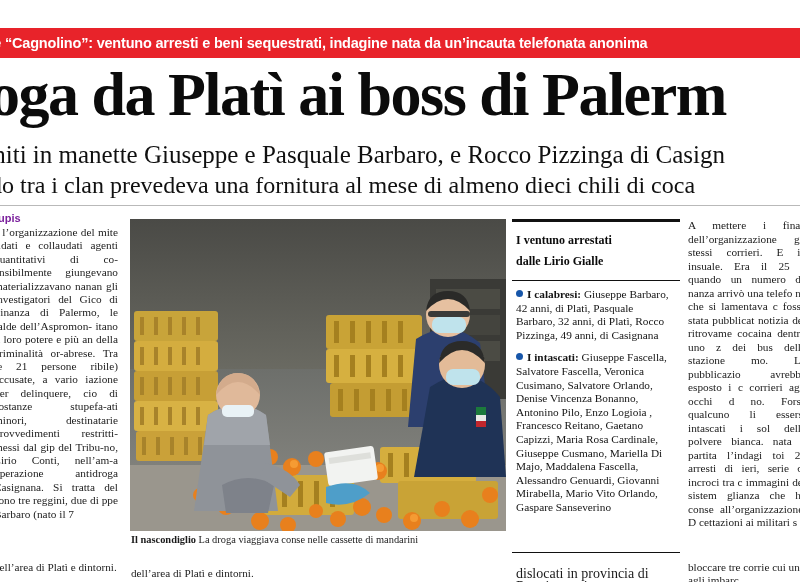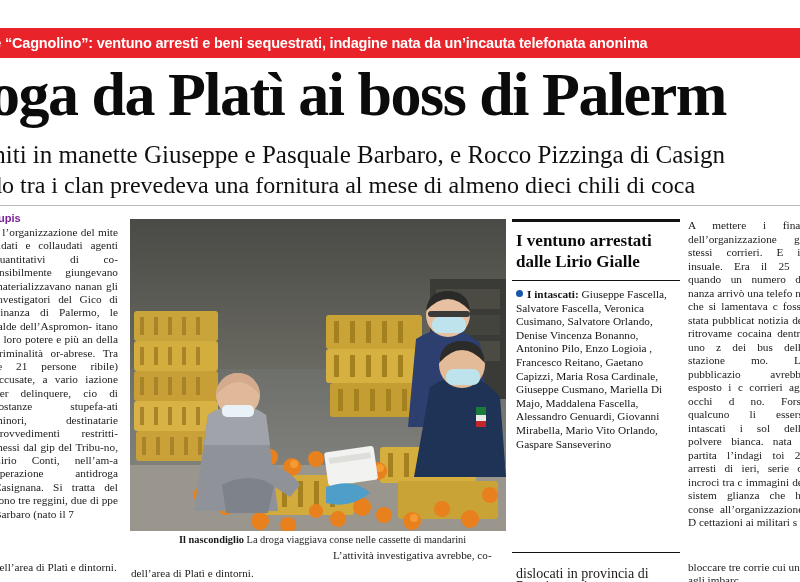--- a/index.html
+++ b/index.html
@@ -133,21 +133,21 @@
 
   .caption {
     position: absolute;
     top: 534px;
     left: 131px;
     width: 376px;
     font-size: 10.4px;
     line-height: 12.6px;
     color: #1b1b1b;
   }
-  .caption b { font-family: "Liberation Serif", serif; margin-left: 48px; }
+  .caption b { font-family: "Liberation Serif", serif; }
 
   .caption-cont {
     position: absolute;
     top: 567px;
     left: 131px;
     width: 200px;
     font-size: 11.2px;
     line-height: 13.4px;
     color: #1b1b1b;
   }
@@ -181,21 +181,21 @@
     width: 168px;
     height: 330px;
     border-top: 3px solid #111;
     border-bottom: 1px solid #111;
     padding: 0;
     background: #fff;
   }
   .box-title {
     font-family: "Liberation Serif", serif;
     font-weight: bold;
-    font-size: 17px;
+    font-size: 12px;
     line-height: 21px;
     padding: 8px 6px 2px 4px;
     color: #0b0b0b;
   }
   .box-rule {
     width: 100%;
     height: 1px;
     background: #111;
     margin: 6px 0 7px 0;
   }
@@ -438,29 +438,32 @@
 
       <rect x="0" y="0" width="376" height="312" fill="none"></rect>
     </svg>
   </div>
 
   <div class="caption">
     <b>Il nascondiglio</b><span> La droga viaggiava conse nelle cassette di mandarini</span>
   </div>
 
   <div class="caption-cont">dell’area di Platì e dintorni.</div>
-  <div class="mid-cont">L’attività investigativa avrebbe, co-</div>
 
   <div class="box">
     <div class="box-title">
       <div>I ventuno arrestati</div>
       <div>dalle Lirio Gialle</div>
     </div>
     <div class="box-rule"></div>
 
+    <div class="box-entry">
+      <span class="bullet"></span><b>I calabresi:</b>
+      <span>Giuseppe Barbaro, 42 anni, di Platì, Pasquale Barbaro, 32 anni, di Platì, Rocco Pizzinga, 49 anni, di Casignana</span>
+    </div>
 
     <div class="box-entry">
       <span class="bullet"></span><b>I intascati:</b>
       <span>Giuseppe Fascella, Salvatore Fascella, Veronica Cusimano, Salvatore Orlando, Denise Vincenza Bonanno, Antonino Pilo, Enzo Logioia , Francesco Reitano, Gaetano Capizzi, Maria Rosa Cardinale, Giuseppe Cusmano, Mariella Di Majo, Maddalena Fascella, Alessandro Genuardi, Giovanni Mirabella, Mario Vito Orlando, Gaspare Sanseverino</span>
     </div>
   </div>
 
   <div class="box-after">dislocati in provincia di Reggio, veni-</div>
 
   <div class="col-right">A mettere i finan dell’organizzazione gli stessi corrieri. E in insuale. Era il 25 c quando un numero de nanza arrivò una telefo na che si lamentava c fosse stata pubblicat notizia del ritrovame cocaina dentro uno z dei bus della stazione mo. La pubblicazio avrebbe esposto i c corrieri agli occhi d no. Forse qualcuno li essersi intascati i sol della polvere bianca. nata è partita l’indagi toi 21 arresti di ieri, serie di incroci tra c immagini dei sistem glianza che ha conse all’organizzazione. D cettazioni ai militari s</div>

